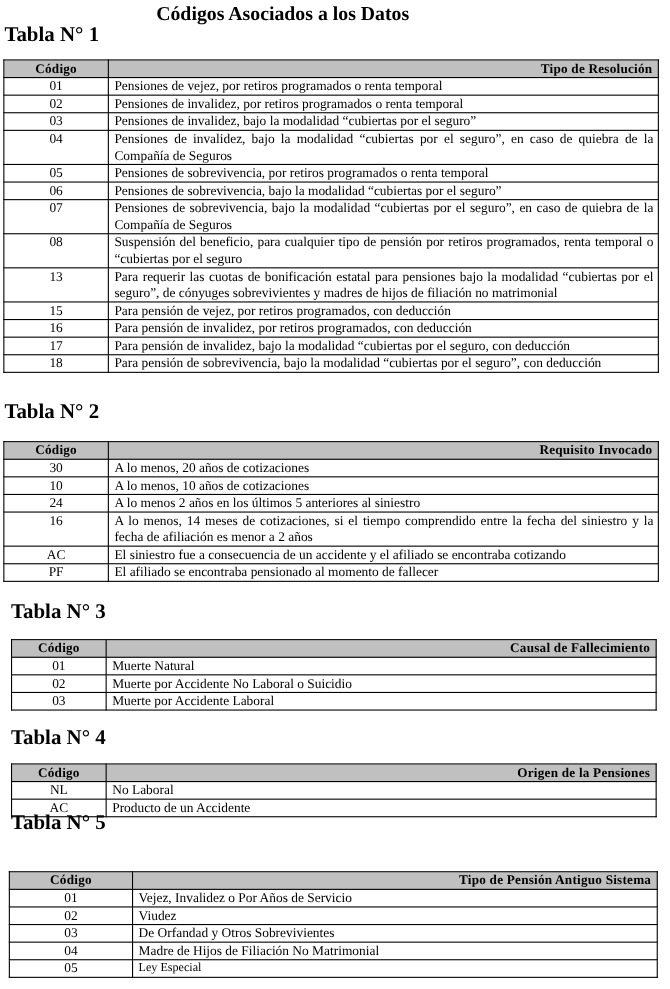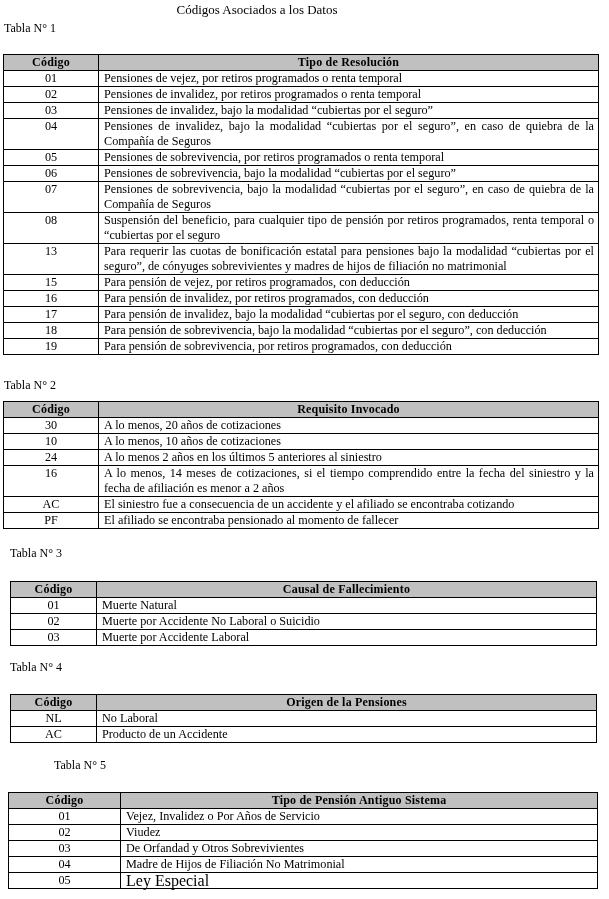--- a/index.html
+++ b/index.html
@@ -2,35 +2,35 @@
 <html><head>
 <meta charset="utf-8">
 <style>
   html, body { margin: 0; padding: 0; background: #ffffff; }
   body {
     width: 609px; height: 899px; position: relative; overflow: hidden;
     font-family: "Liberation Serif", "DejaVu Serif", serif; color: #000;
   }
   .doc-title {
     position: absolute; left: 0; width: 514px; top: 2px; text-align: center;
-    font-weight: normal; font-size: 13px;
+    font-weight: bold; font-size: 18px;
   }
   .tbl-title {
-    position: absolute; font-weight: normal; font-size: 12px;
+    position: absolute; font-weight: bold; font-size: 19px;
   }
   table {
     position: absolute; border-collapse: collapse; table-layout: fixed;
     font-size: 12.2px; line-height: 15px;
   }
   th, td { border: 1px solid #000; padding: 0 5px; vertical-align: top; }
-  th { background: #c0c0c0; font-weight: bold; text-align: center; font-size: 12px; letter-spacing: 0.2px; }
+  th { background: #c0c0c0; font-weight: bold; text-align: right; font-size: 12px; letter-spacing: 0.2px; }
   th.code, td.code { text-align: center; padding: 0; }
   td.desc { text-align: justify; padding-right: 4px; margin-left: 34px; }
   tr { height: 15px; }
-  .big td.desc.last { font-size: 16px; }
+  .big td.desc.last { font-size: 11px; }
 </style>
 </head>
 <body>
 
 <div class="doc-title">Códigos Asociados a los Datos</div>
 
 <div class="tbl-title" style="left:4px; top:21px;">Tabla N° 1</div>
 <table style="left:3px; top:54px; width:596px;">
   <colgroup>
       <col style="width:95px">
@@ -88,28 +88,24 @@
         <td class="desc">Para pensión de invalidez, por retiros programados, con deducción</td>
       </tr>
       <tr>
         <td class="code">17</td>
         <td class="desc">Para pensión de invalidez, bajo la modalidad “cubiertas por el seguro, con deducción</td>
       </tr>
       <tr>
         <td class="code">18</td>
         <td class="desc">Para pensión de sobrevivencia, bajo la modalidad “cubiertas por el seguro”, con deducción</td>
       </tr>
-      <tr>
-        <td class="code">19</td>
-        <td class="desc last">Para pensión de sobrevivencia, por retiros programados, con deducción</td>
-      </tr>
-    </tbody>
-</table>
-
-<div class="tbl-title" style="left:4px; top:378px;">Tabla N° 2</div>
+    </tbody>
+</table>
+
+<div class="tbl-title" style="left:4px; top:364px;">Tabla N° 2</div>
 <table style="left:3px; top:401px; width:596px;">
   <colgroup>
       <col style="width:95px">
       <col>
     </colgroup>
   <thead>
       <tr>
     <th class="code">Código</th>
     <th>Requisito Invocado</th>
   </tr>
@@ -187,21 +183,21 @@
         <td class="code">NL</td>
         <td class="desc">No Laboral</td>
       </tr>
       <tr>
         <td class="code">AC</td>
         <td class="desc last">Producto de un Accidente</td>
       </tr>
     </tbody>
 </table>
 
-<div class="tbl-title" style="left:10px; top:758px;margin-left:44px;">Tabla N° 5</div>
+<div class="tbl-title" style="left:10px; top:738px;">Tabla N° 5</div>
 <table class="big" style="left:8px; top:792px; width:590px;">
   <colgroup>
       <col style="width:112px">
       <col>
     </colgroup>
   <thead>
       <tr>
     <th class="code">Código</th>
     <th>Tipo de Pensión Antiguo Sistema</th>
   </tr>

